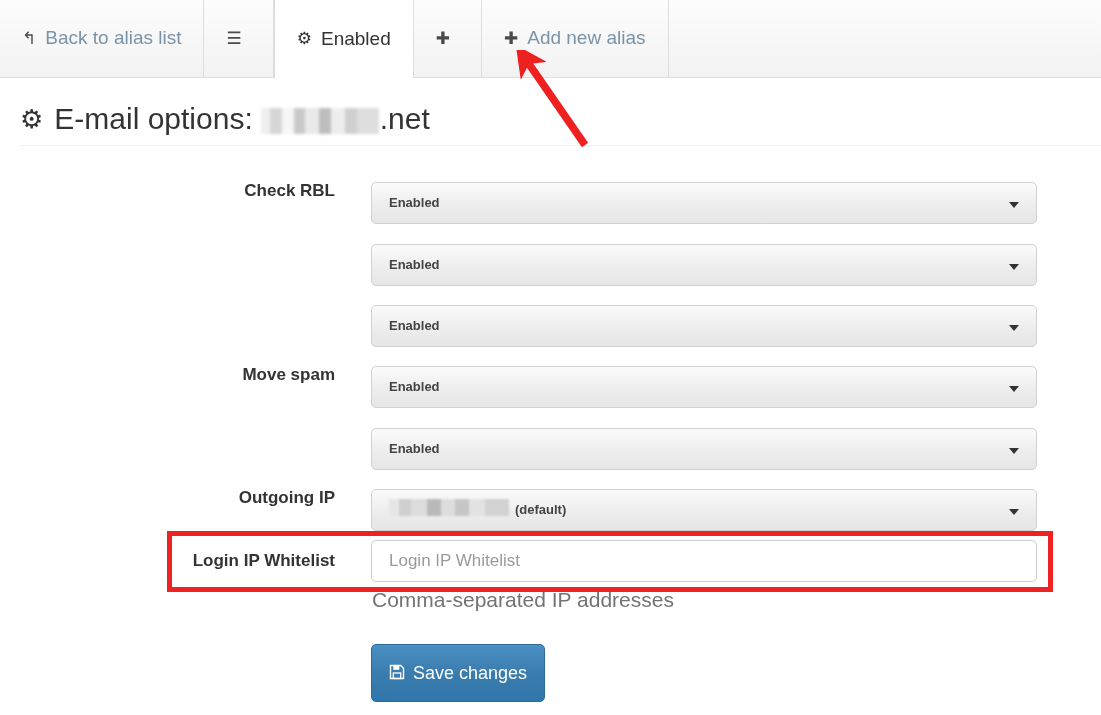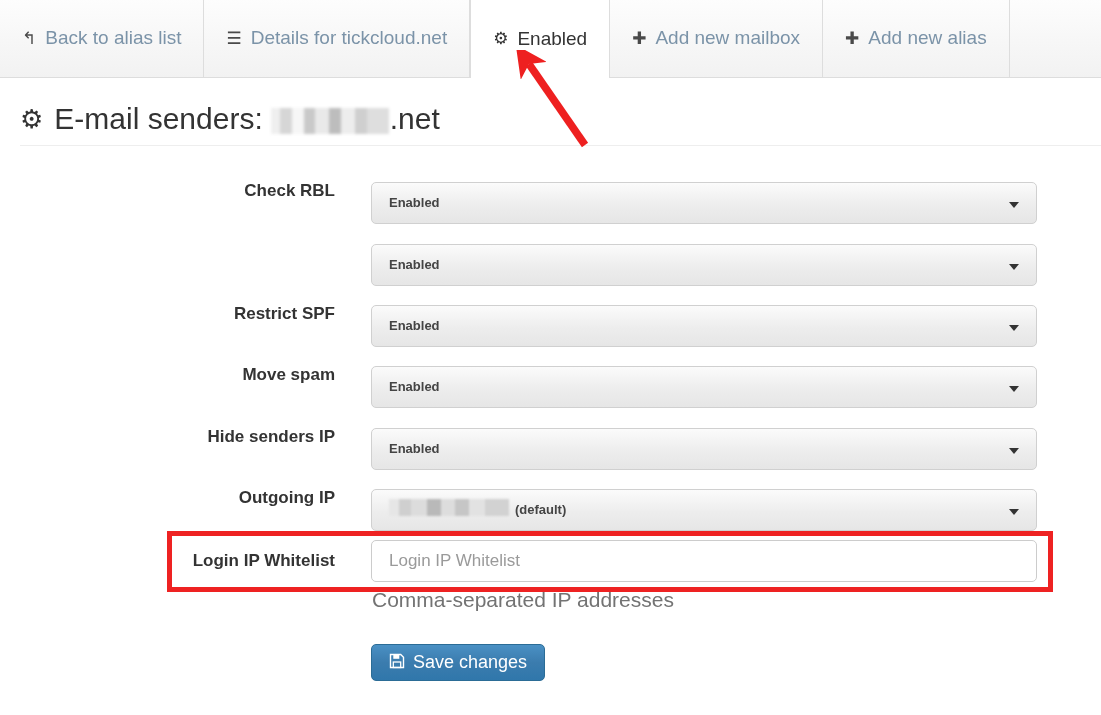--- a/index.html
+++ b/index.html
@@ -189,21 +189,21 @@
     left: 372px; top: 590px;
     font-size: 21px;
     color: #737373;
     line-height: 20px;
   }
 
   
   .save-btn {
     position: absolute;
     left: 371px; top: 644px;
-    height: 37px;
+    height: 58px;
     padding: 0 17px;
     display: flex;
     align-items: center;
     border: 1px solid #2b6c96;
     border-radius: 5px;
     background: linear-gradient(to bottom, #4a90c4 0%, #3b7cae 50%, #3077ab 100%);
     color: #ffffff;
     font-size: 18px;
     cursor: pointer;
     white-space: nowrap;
@@ -222,40 +222,38 @@
 </head>
 <body>
 
 <div class="tabbar">
   <div class="tab">
     <span class="ticon">↰</span>
     <span>Back to alias list</span>
   </div>
   <div class="tab">
     <span class="ticon">☰</span>
-    <span>Details for tickcloud.net</span>
   </div>
   <div class="tab active">
     <span class="ticon">⚙</span>
     <span>Enabled</span>
   </div>
   <div class="tab">
     <span class="ticon">✚</span>
-    <span>Add new mailbox</span>
   </div>
   <div class="tab">
     <span class="ticon">✚</span>
     <span>Add new alias</span>
   </div>
   <div class="tab-spacer"></div>
 </div>
 
 <div class="page-title">
   <span class="gear">⚙</span>
-  <span>E-mail senders:</span>
+  <span>E-mail options:</span>
   <span class="redacted"></span>
   <span>.net</span>
 </div>
 <div class="title-rule"></div>
 
 <div class="form">
 
   <div class="form-row" style="top:170px;">
     <div class="form-label">Check RBL</div>
     <div class="select">
@@ -265,37 +263,35 @@
   </div>
 
   <div class="form-row" style="top:232px;">
     <div class="select">
       <span>Enabled</span>
       <span class="caret"></span>
     </div>
   </div>
 
   <div class="form-row" style="top:293px;">
-    <div class="form-label">Restrict SPF</div>
     <div class="select">
       <span>Enabled</span>
       <span class="caret"></span>
     </div>
   </div>
 
   <div class="form-row" style="top:354px;">
     <div class="form-label">Move spam</div>
     <div class="select">
       <span>Enabled</span>
       <span class="caret"></span>
     </div>
   </div>
 
   <div class="form-row" style="top:416px;">
-    <div class="form-label">Hide senders IP</div>
     <div class="select">
       <span>Enabled</span>
       <span class="caret"></span>
     </div>
   </div>
 
   <div class="form-row" style="top:477px;padding-left:24px;">
     <div class="form-label">Outgoing IP</div>
     <div class="select">
       <span class="ip-redacted"></span><span>(default)</span>

